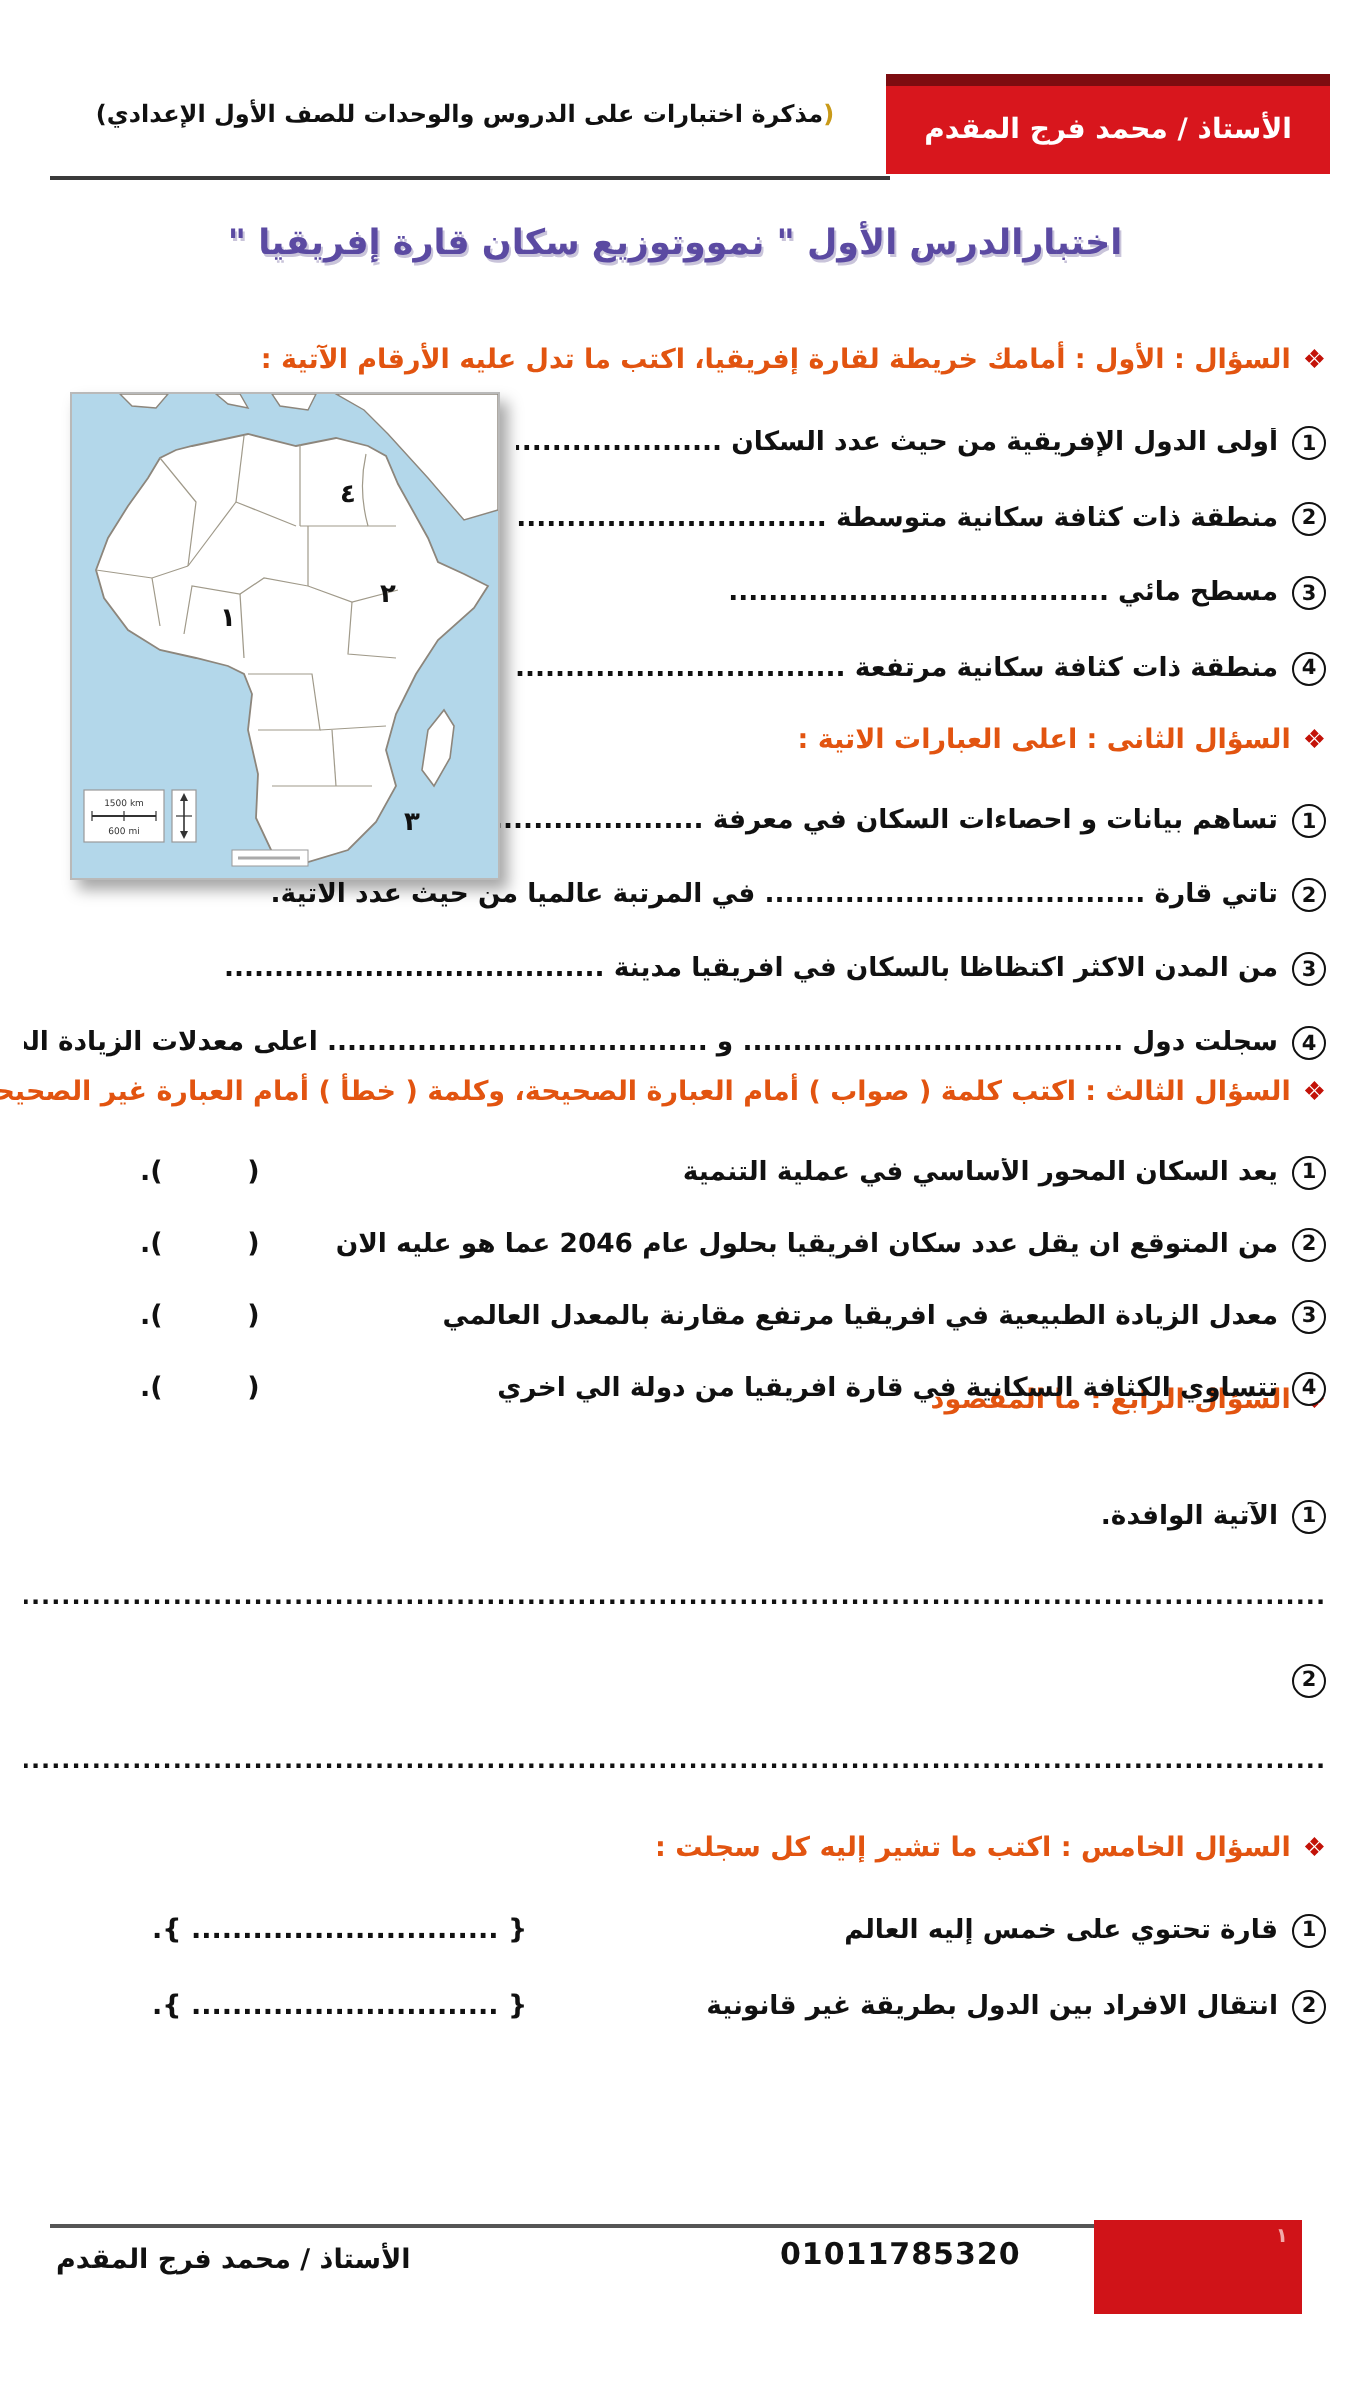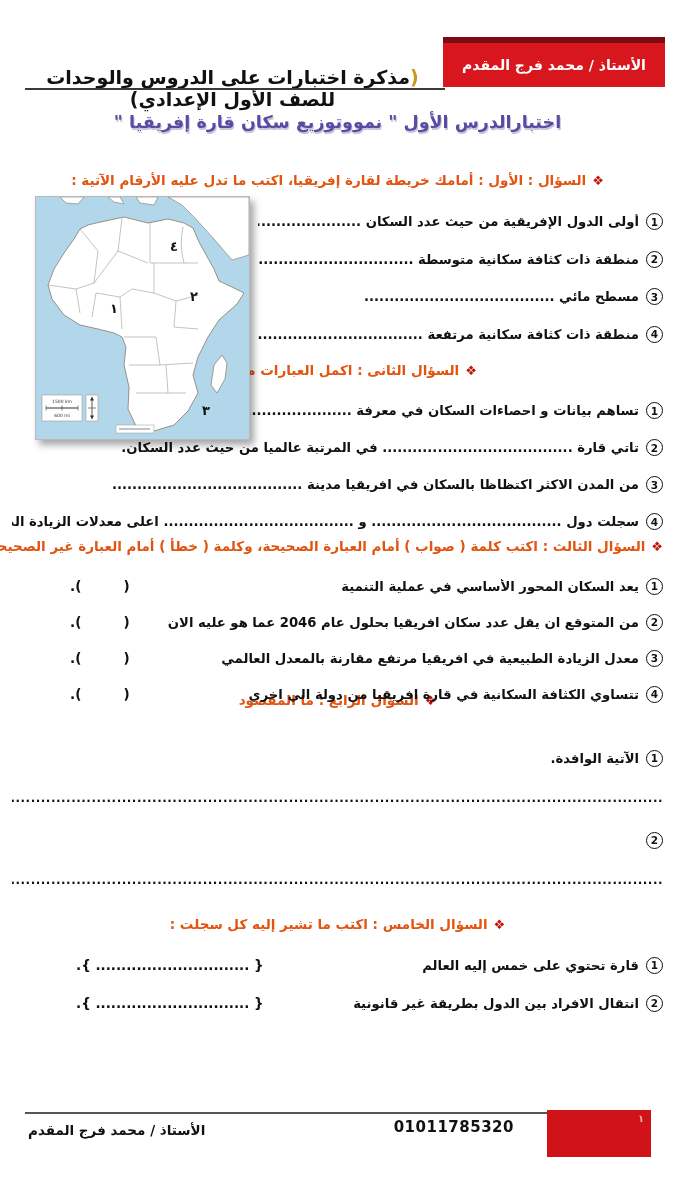--- a/index.html
+++ b/index.html
@@ -12,40 +12,40 @@
   }
   
   .teacher-badge {
     position:absolute; top:37px; left:443px; width:222px; height:50px;
     background:#d8161d; border-top:6px solid #7d0c10;
     color:#ffffff; font-weight:bold; font-size:14px;
     display:flex; align-items:center; justify-content:center;
     direction:rtl;
   }
   .header-note {
-    position:absolute; top:66px; left:25px; width:415px;
+    position:absolute; top:50px; left:25px; width:415px;
     text-align:center; direction:rtl;
-    font-weight:bold; font-size:19px; color:#111;
+    font-weight:bold; font-size:12px; color:#111;
   }
   .header-note .gold { color:#c99a19; }
   .header-line {
     position:absolute; top:88px; left:25px; width:420px;
     border-top:2px solid #3a3a3a;
   }
   
   .doc-title {
     position:absolute; top:112px; left:0; width:100%;
     text-align:center; direction:rtl;
     color:#5b4aa2; font-weight:bold; font-size:17.5px;
     text-shadow:1px 1.5px 0 #c9c4da;
   }
   
   .sec-heading {
     position:absolute; right:12px; left:12px;
-    direction:rtl; text-align:center;
+    direction:rtl; text-align:right;
     color:#e25410; font-weight:bold; font-size:13.5px;
     white-space:nowrap;
   }
   .bullet { color:#c31208; font-size:13px; margin-left:6px; }
   
   .items { position:absolute; direction:rtl; }
   .item {
     display:flex; align-items:center; direction:rtl;
     font-weight:bold; font-size:13.2px; white-space:nowrap;
   }
@@ -81,21 +81,21 @@
   
   .footer-line {
     position:absolute; top:1112px; left:25px; width:528px;
     border-top:2px solid #555;
   }
   .footer-name {
     position:absolute; top:1122px; left:28px; direction:rtl;
     font-weight:bold; font-size:13.5px;
   }
   .footer-phone {
-    position:absolute; top:1118px; left:364px; width:150px; text-align:right;
+    position:absolute; top:1118px; left:390px; width:150px; text-align:left;
     font-weight:bold; font-size:15px; letter-spacing:0.5px;
   }
   .footer-box {
     position:absolute; top:1110px; left:547px; width:104px; height:47px;
     background:#d01318;
   }
   .page-num {
     position:absolute; top:3px; right:7px;
     color:#f2a9a9; font-size:10px; font-weight:bold;
   }
@@ -112,21 +112,21 @@
     <span class="gold">(</span><span>مذكرة اختبارات على الدروس والوحدات للصف الأول الإعدادي</span><span>)</span>
   </div>
   <div class="header-line"></div>
 
   <div class="doc-title">اختبارالدرس الأول " نمووتوزيع سكان قارة إفريقيا "</div>
 
   <div class="sec-heading" style="top:172px">
     <span class="bullet">❖</span><span>السؤال : الأول : أمامك خريطة لقارة إفريقيا، اكتب ما تدل عليه الأرقام الآتية :</span>
   </div>
   <div class="sec-heading" style="top:362px">
-    <span class="bullet">❖</span><span>السؤال الثانى : اكمل العبارات مرتفعة :</span>
+    <span class="bullet">❖</span><span>السؤال الثانى : اعلى العبارات الاتية :</span>
   </div>
   <div class="sec-heading" style="top:538px">
     <span class="bullet">❖</span><span>السؤال الثالث : اكتب كلمة ( صواب ) أمام العبارة الصحيحة، وكلمة ( خطأ ) أمام العبارة غير الصحيحة :</span>
   </div>
   <div class="sec-heading" style="top:692px">
     <span class="bullet">❖</span><span>السؤال الرابع : ما المقصود</span>
   </div>
   <div class="sec-heading" style="top:916px">
     <span class="bullet">❖</span><span>السؤال الخامس : اكتب ما تشير إليه كل سجلت :</span>
   </div>
@@ -149,21 +149,21 @@
         <span class="item-text">منطقة ذات كثافة سكانية مرتفعة ......................................</span>
       </div>
     </div>
   <div class="items" id="s2-items">
       <div class="item">
         <span class="num">1</span>
         <span class="item-text">تساهم بيانات و احصاءات السكان في معرفة ......................................</span>
       </div>
       <div class="item">
         <span class="num">2</span>
-        <span class="item-text">تاتي قارة ...................................... في المرتبة عالميا من حيث عدد السكان.</span>
+        <span class="item-text">تاتي قارة ...................................... في المرتبة عالميا من حيث عدد الاتية.</span>
       </div>
       <div class="item">
         <span class="num">3</span>
         <span class="item-text">من المدن الاكثر اكتظاظا بالسكان في افريقيا مدينة ......................................</span>
       </div>
       <div class="item">
         <span class="num">4</span>
         <span class="item-text">سجلت دول ...................................... و ...................................... اعلى معدلات الزيادة الطبيعية في افريقيا.</span>
       </div>
     </div>

